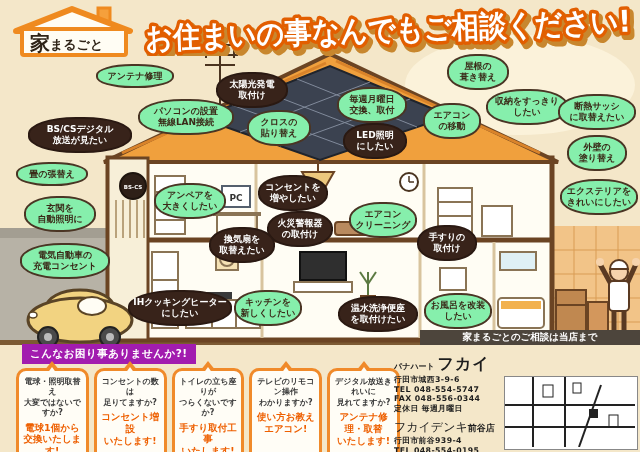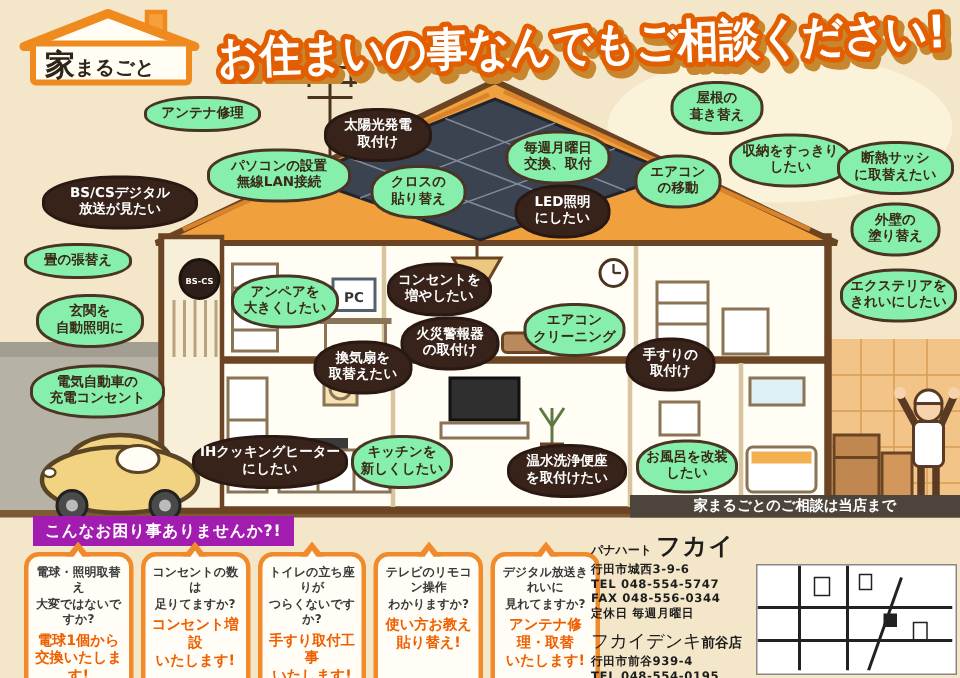--- a/index.html
+++ b/index.html
@@ -290,21 +290,21 @@
       <div class="card">
         <div class="q">トイレの立ち座りが
 つらくないですか?</div>
         <div class="a">手すり取付工事
 いたします!</div>
       </div>
       <div class="card">
         <div class="q">テレビのリモコン操作
 わかりますか?</div>
         <div class="a">使い方お教え
-貼り替え!</div>
+エアコン!</div>
       </div>
       <div class="card">
         <div class="q">デジタル放送きれいに
 見れてますか?</div>
         <div class="a">アンテナ修理・取替
 いたします!</div>
       </div>
     </div>
 
   <div id="contact-block">

